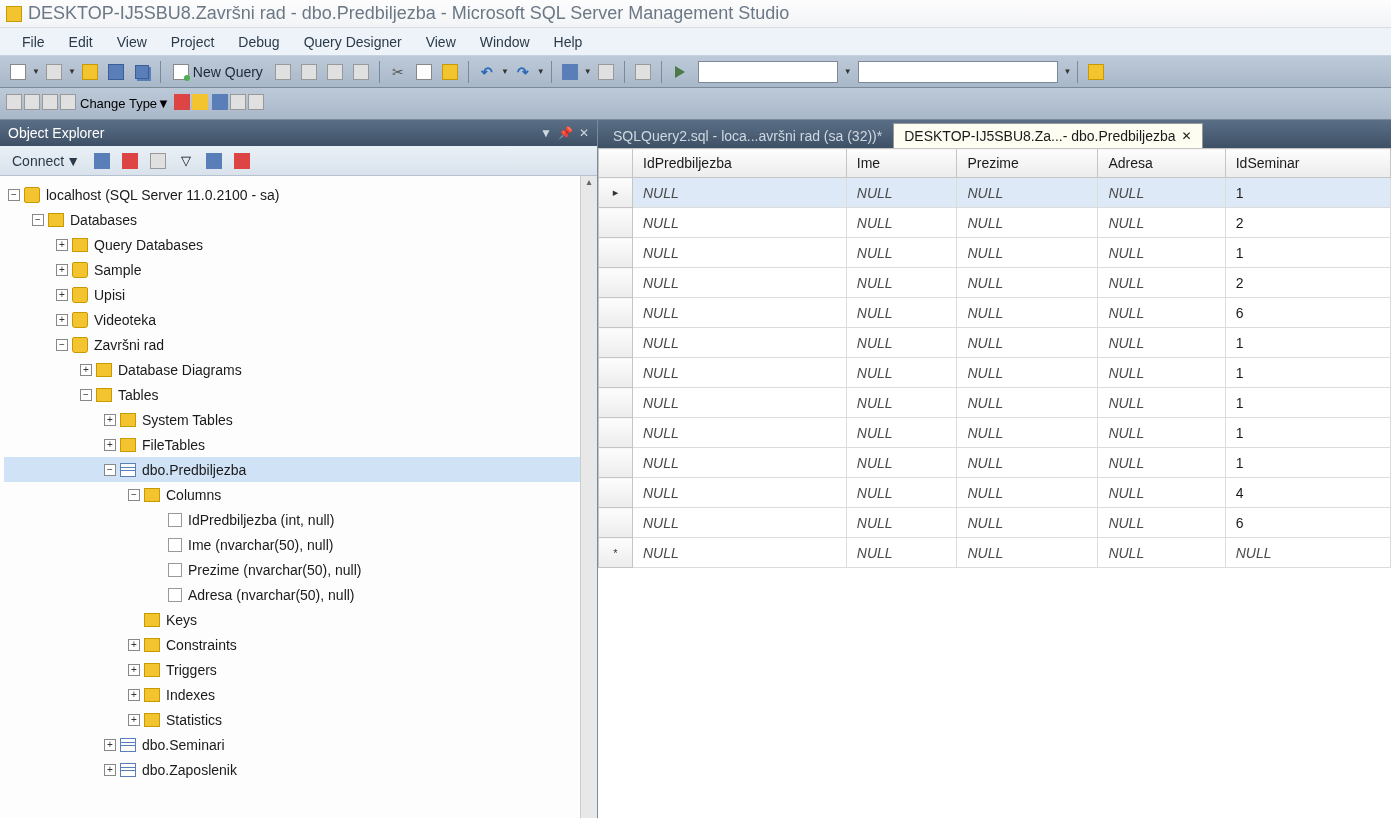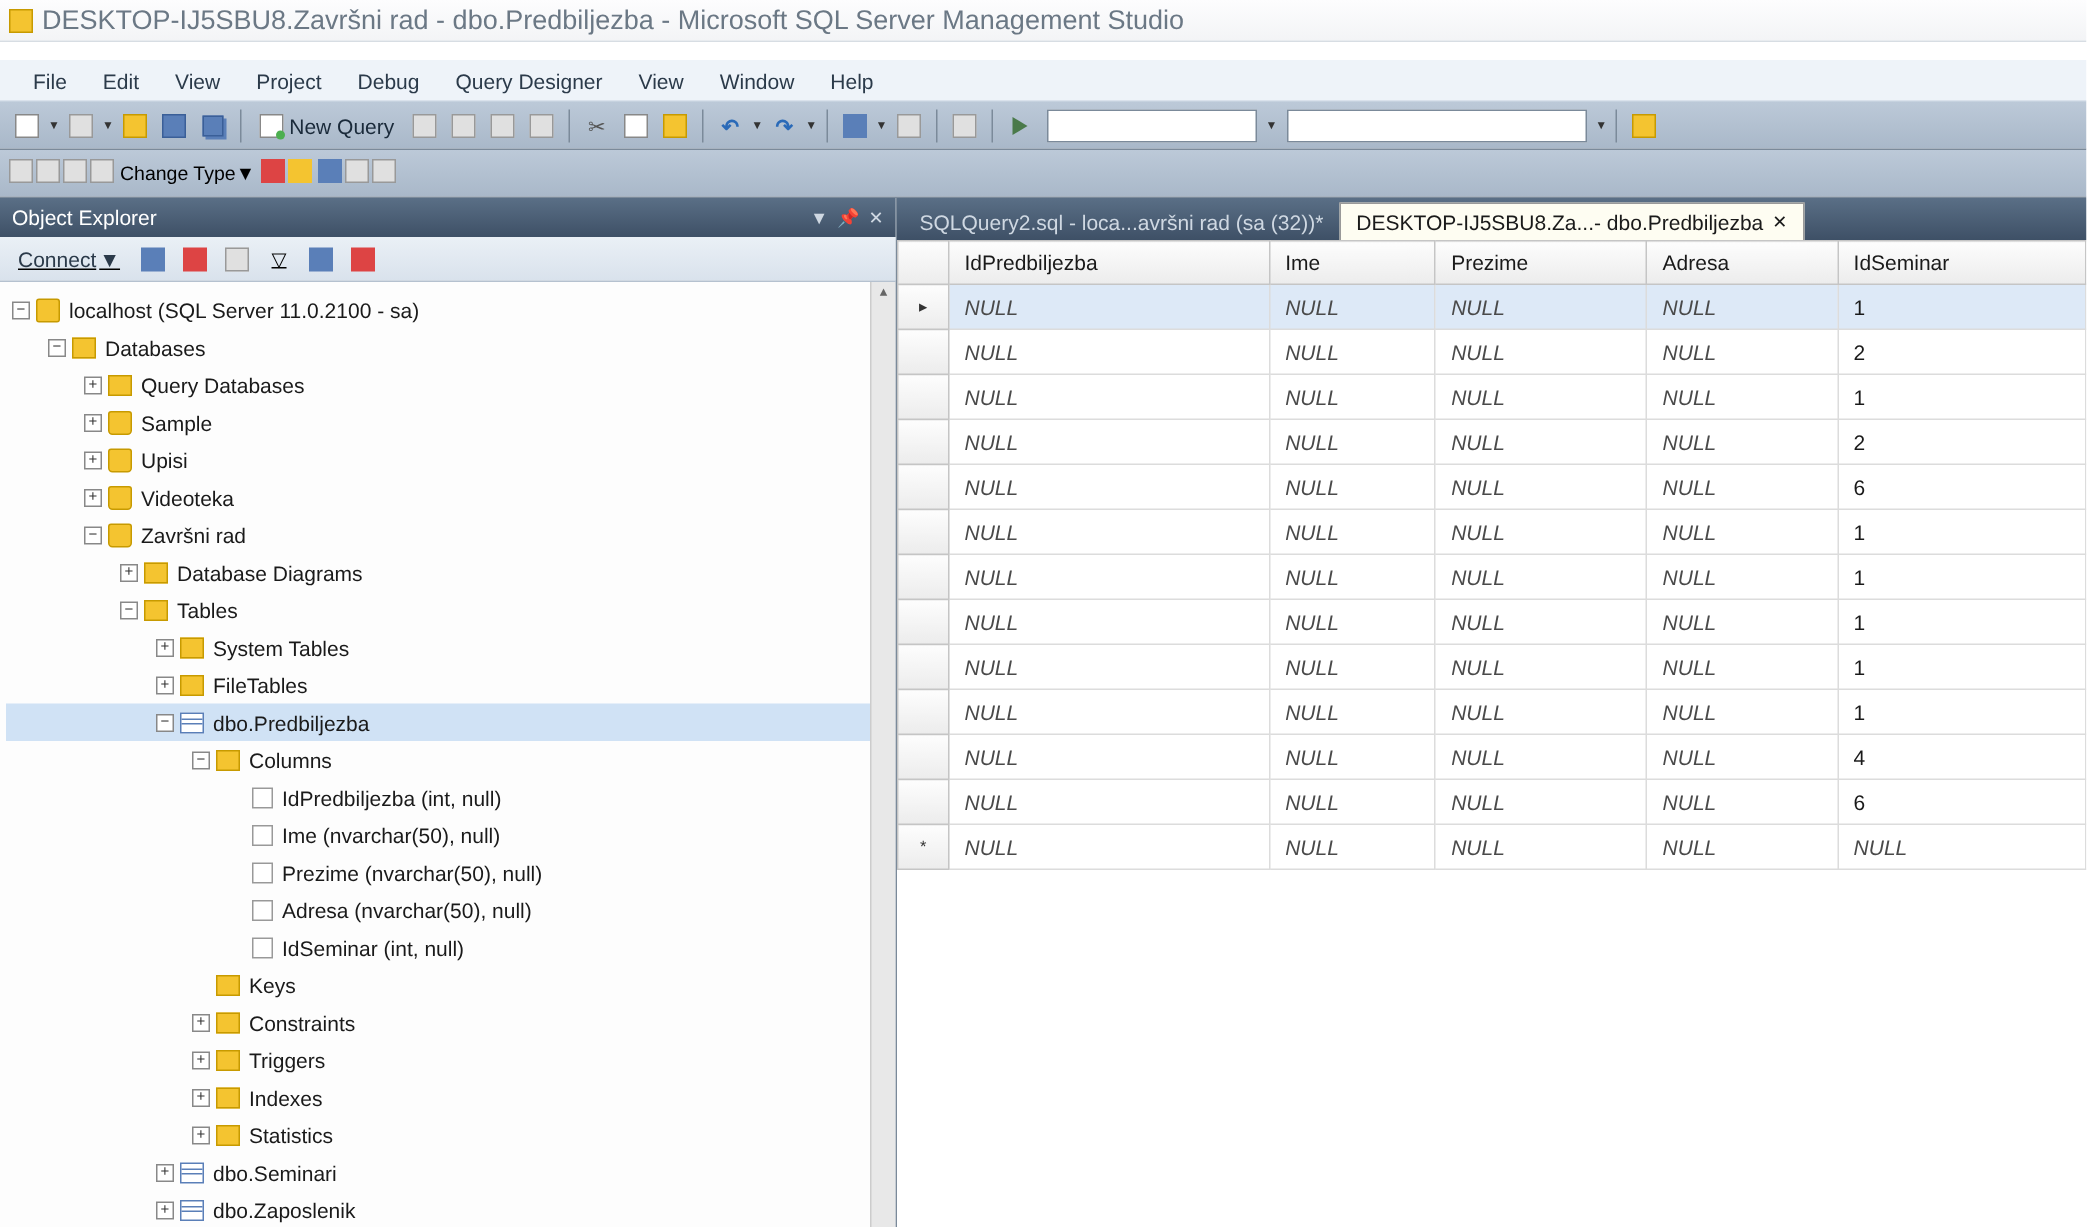--- a/index.html
+++ b/index.html
@@ -1,21 +1,21 @@
 <!DOCTYPE html>
 <html><head>
 <meta charset="utf-8">
 <style>
 * { margin: 0; padding: 0; box-sizing: border-box; font-family: "Segoe UI", Tahoma, sans-serif; }
 body { width: 1391px; height: 818px; background: #fff; overflow: hidden; font-size: 13px; }
 
 .titlebar { height: 28px; background: linear-gradient(#fdfdfe,#f3f4f6); display: flex; align-items: center; padding: 0 6px; color: #6b7885; font-size: 18px; border-bottom: 1px solid #d7dde3; }
 .titlebar .ticon { width: 16px; height: 16px; margin-right: 6px; background: #f4c430; border: 1px solid #c79a00; }
 
-.menubar { height: 28px; background: #eef3f9; display: flex; align-items: center; padding: 0 10px; border-bottom: 1px solid #c6d2df; margin-top: 12px; }
+.menubar { height: 28px; background: #eef3f9; display: flex; align-items: center; padding: 0 10px; border-bottom: 1px solid #c6d2df; }
 .menubar .mitem { padding: 4px 12px; color: #2b3a4a; cursor: default; font-size: 14px; }
 
 .toolbar { height: 32px; background: linear-gradient(#bcc9d8,#a9b8c9); display: flex; align-items: center; padding: 0 6px; border-bottom: 1px solid #7b8a9a; gap: 2px; }
 .toolbar .tbtn { width: 24px; height: 24px; display: flex; align-items: center; justify-content: center; cursor: default; border: 1px solid transparent; border-radius: 2px; }
 .toolbar .tsep { width: 1px; height: 22px; background: #7b8a9a; margin: 0 4px; }
 .toolbar .tlabel { color: #1a2a3a; padding: 0 6px; font-size: 14px; display: flex; align-items: center; gap: 4px; }
 .toolbar .dd { font-size: 8px; color: #333; }
 .ico { width: 16px; height: 16px; display: inline-block; }
 .ico-new { background: #fff; border: 1px solid #888; }
 .ico-open { background: #f4c430; border: 1px solid #c79a00; }
@@ -37,21 +37,21 @@
 .ico-blue { background: #5a7fb8; }
 
 .toolbar2 { height: 32px; background: linear-gradient(#bcc9d8,#a9b8c9); display: flex; align-items: center; padding: 0 6px; border-bottom: 1px solid #7b8a9a; gap: 2px; }
 
 .workspace { display: flex; height: calc(818px - 28px - 28px - 32px - 32px); }
 
 .objexp { width: 598px; background: #fdfdfd; border-right: 1px solid #7b8a9a; display: flex; flex-direction: column; }
 .objexp-hdr { height: 26px; background: linear-gradient(#5a6f86,#3e5066); color: #fff; display: flex; align-items: center; padding: 0 8px; font-size: 14px; justify-content: space-between; }
 .objexp-hdr .hctrl { display: flex; gap: 6px; }
 .objexp-hdr .hbtn { color: #cfd8e2; cursor: default; font-size: 12px; }
-.objexp-tb { height: 30px; background: linear-gradient(#eaf0f6,#d9e2ec); display: flex; align-items: center; padding: 0 6px; border-bottom: 1px solid #b5c1cf; gap: 4px; text-decoration: underline; }
+.objexp-tb { height: 30px; background: linear-gradient(#eaf0f6,#d9e2ec); display: flex; align-items: center; padding: 0 6px; border-bottom: 1px solid #b5c1cf; gap: 4px; }
 .objexp-tb .cbtn { padding: 2px 6px; color: #2b3a4a; font-size: 14px; display: flex; align-items: center; gap: 2px; cursor: default; }
 .objexp-tb .ibtn { width: 24px; height: 24px; display: flex; align-items: center; justify-content: center; cursor: default; }
 
 .tree { flex: 1; overflow: auto; padding: 6px 4px; font-size: 14px; color: #1a1a1a; position: relative; }
 .tree-row { display: flex; align-items: center; height: 25px; white-space: nowrap; cursor: default; }
 .tree-row.sel { background: #d0e2f5; }
 .exp { width: 12px; height: 12px; border: 1px solid #888; background: #fff; margin-right: 4px; display: flex; align-items: center; justify-content: center; font-size: 10px; color: #333; line-height: 1; }
 .exp.blank { border: none; background: none; }
 .ticon-db { width: 16px; height: 16px; background: #f4c430; border: 1px solid #c79a00; border-radius: 2px 2px 3px 3px; margin-right: 6px; }
 .ticon-folder { width: 16px; height: 14px; background: #f4c430; border: 1px solid #c79a00; margin-right: 6px; }
@@ -306,25 +306,20 @@
         </div>
       <div class="tree-row" style="padding-left:148px">
           <span class="exp blank"></span>
           <span class="ticon-col"></span>
           <span>Prezime (nvarchar(50), null)</span>
         </div>
       <div class="tree-row" style="padding-left:148px">
           <span class="exp blank"></span>
           <span class="ticon-col"></span>
           <span>Adresa (nvarchar(50), null)</span>
-        </div>
-      <div class="tree-row" style="padding-left:148px">
-          <span class="exp blank"></span>
-          <span class="ticon-col"></span>
-          <span>IdSeminar (int, null)</span>
         </div>
       <div class="tree-row" style="padding-left:124px">
           <span class="exp blank"></span>
           <span class="ticon-folder"></span>
           <span>Keys</span>
         </div>
       <div class="tree-row" style="padding-left:124px">
           <span class="exp">+</span>
           <span class="ticon-folder"></span>
           <span>Constraints</span>

